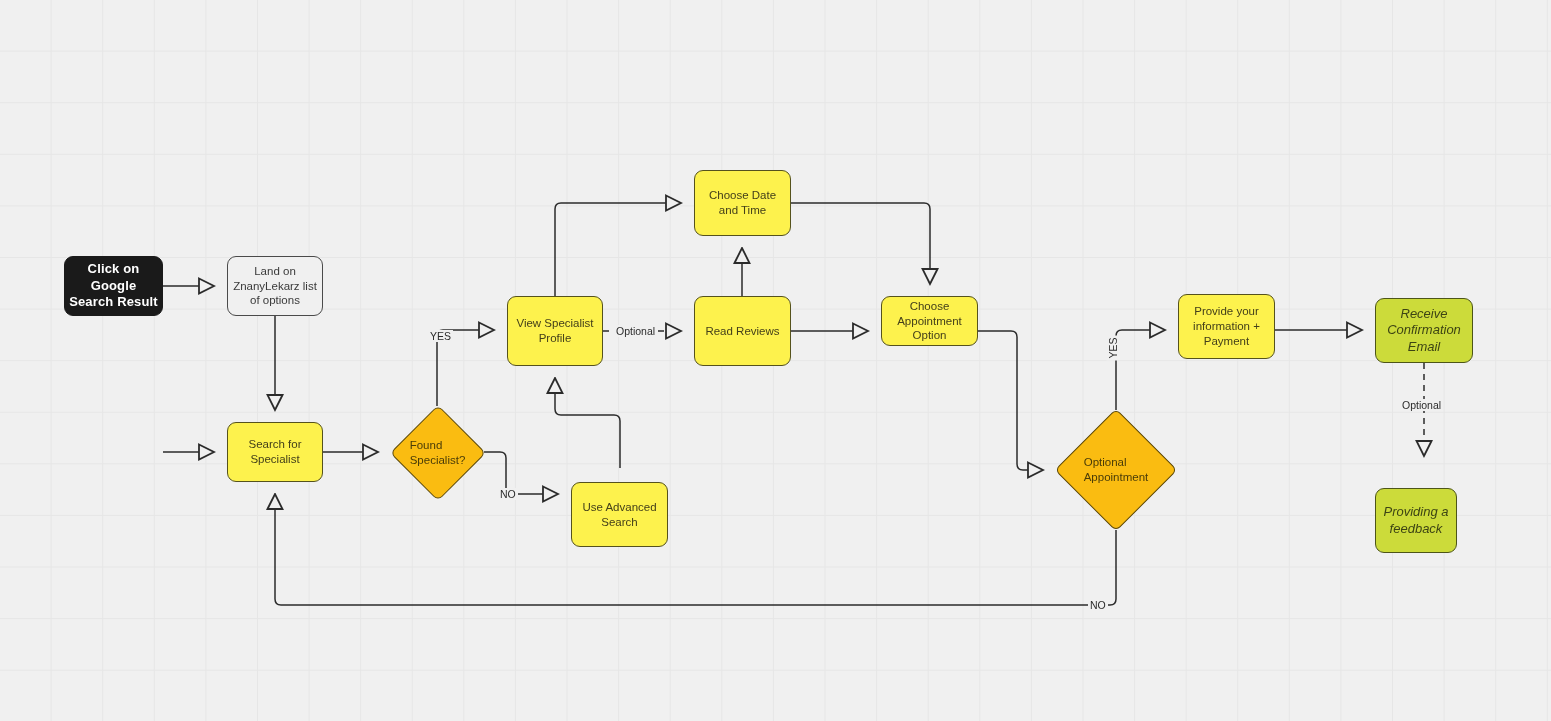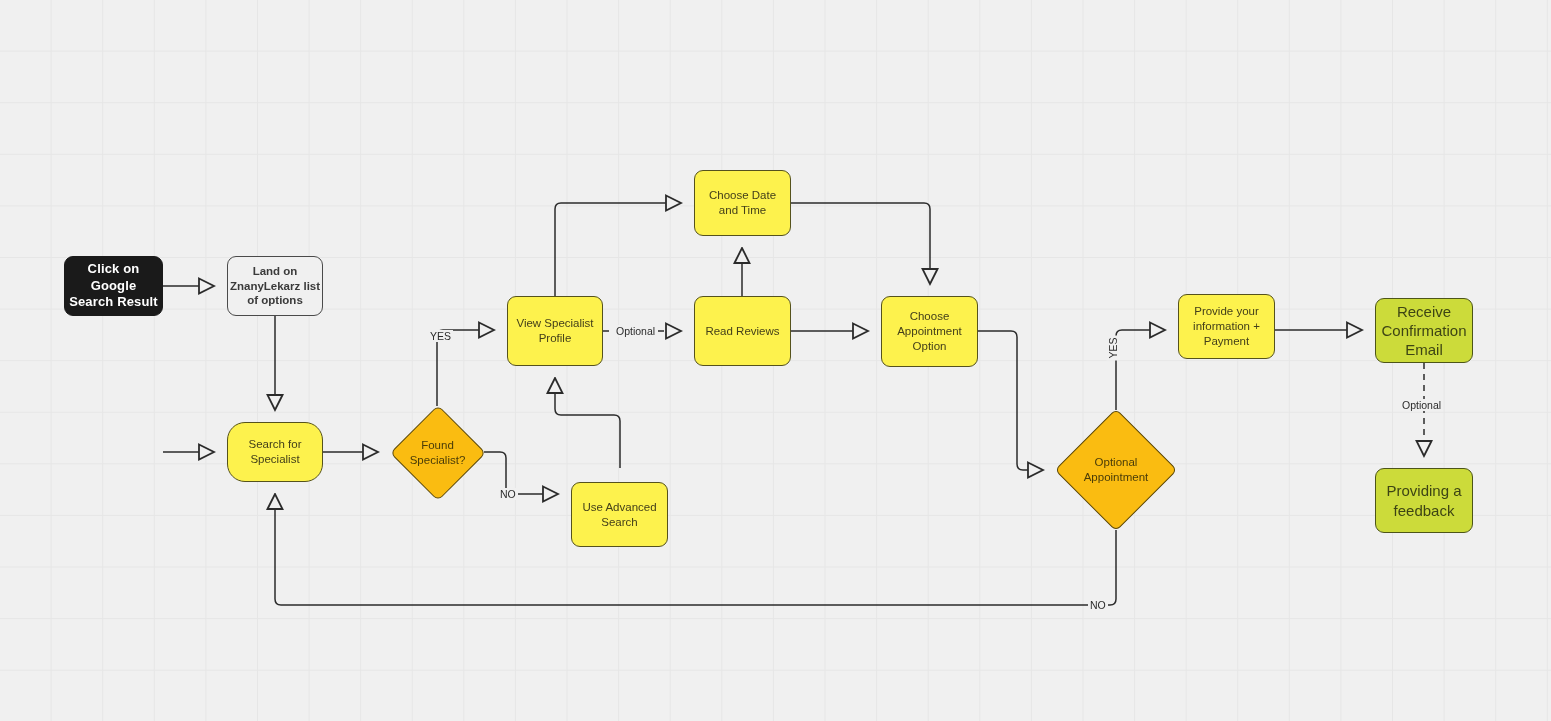--- a/index.html
+++ b/index.html
@@ -56,40 +56,41 @@
   .n-yellow {
     background: #fdf24d;
     color: #44401a;
     border: 1.6px solid #55521d;
     font-size: 11.5px;
   }
   .n-green {
     background: #ccdb3a;
     color: #3d4414;
     border: 1.6px solid #4d5518;
-    font-size: 15px;
+    font-size: 13px;
+    font-style: italic;
   }
   .diamond-wrap {
     position: absolute;
     display: flex;
     align-items: center;
     justify-content: center;
   }
   .diamond-shape {
     position: absolute;
     left: 50%;
     top: 50%;
     background: #fabc11;
     border: 1.6px solid #5a4708;
     border-radius: 6px;
     transform: translate(-50%, -50%) rotate(45deg);
   }
   .diamond-label {
     position: relative;
-    text-align: center;
+    text-align: left;
     color: #4a3c08;
     font-size: 11.5px;
     line-height: 1.28;
     white-space: pre-line;
     pointer-events: none;
   }
   .edge-label {
     position: absolute;
     font-size: 10.5px;
     color: #2b2b2b;
@@ -147,64 +148,64 @@
 
       <path d="M1275 330 L1362 330" marker-end="url(#arrow)"></path>
 
       <path d="M1424 363 L1424 456" stroke-dasharray="6 5" marker-end="url(#arrow)"></path>
     </g>
   </svg>
 
   <div class="node rect n-dark" style="left:64px; top:256px; width:99px; height:60px;">Click on Google
 Search Result</div>
 
-  <div class="node rect n-grey" style="left:227px; top:256px; width:96px; height:60px;font-weight:bold;">Land on
+  <div class="node rect n-grey" style="left:227px; top:256px; width:96px; height:60px;">Land on
 ZnanyLekarz list
 of options</div>
 
 
-  <div class="node rect n-yellow" style="left:227px; top:422px; width:96px; height:60px;border-radius:18px;">Search for
+  <div class="node rect n-yellow" style="left:227px; top:422px; width:96px; height:60px;">Search for
 Specialist</div>
 
   <div class="diamond-wrap" style="left:391px; top:406px; width:93px; height:93px;">
     <div class="diamond-shape" style="width:66px; height:66px;"></div>
     <div class="diamond-label">Found
 Specialist?</div>
   </div>
 
   <div class="node rect n-yellow" style="left:507px; top:296px; width:96px; height:70px;">View Specialist
 Profile</div>
 
   <div class="node rect n-yellow" style="left:571px; top:468px; width:97px; height:65px;margin-top:14px;">Use Advanced
 Search</div>
 
   <div class="node rect n-yellow" style="left:694px; top:296px; width:97px; height:70px;">Read Reviews</div>
 
   <div class="node rect n-yellow" style="left:694px; top:170px; width:97px; height:66px;">Choose Date
 and Time</div>
 
-  <div class="node rect n-yellow" style="left:881px; top:296px; width:97px; height:71px;">Choose
+  <div class="node rect n-yellow" style="left:881px; top:296px; width:97px; height:50px;">Choose
 Appointment
 Option</div>
 
   <div class="diamond-wrap" style="left:1056px; top:410px; width:120px; height:120px;">
     <div class="diamond-shape" style="width:85px; height:85px;"></div>
     <div class="diamond-label">Optional
 Appointment</div>
   </div>
 
   <div class="node rect n-yellow" style="left:1178px; top:294px; width:97px; height:65px;">Provide your
 information +
 Payment</div>
 
   <div class="node rect n-green" style="left:1375px; top:298px; width:98px; height:65px;">Receive
 Confirmation
 Email</div>
 
-  <div class="node rect n-green" style="left:1375px; top:468px; width:98px; height:65px;">Providing a
+  <div class="node rect n-green" style="left:1375px; top:488px; width:82px; height:65px;">Providing a
 feedback</div>
 
   <div class="edge-label" style="left:428px; top:330px;">YES</div>
 
   <div class="edge-label" style="left:498px; top:488px;">NO</div>
 
   <div class="edge-label" style="left:614px; top:325px;">Optional</div>
 
   <div class="edge-label vertical" style="left:1100px; top:342px; transform:rotate(-90deg);">YES</div>
 

